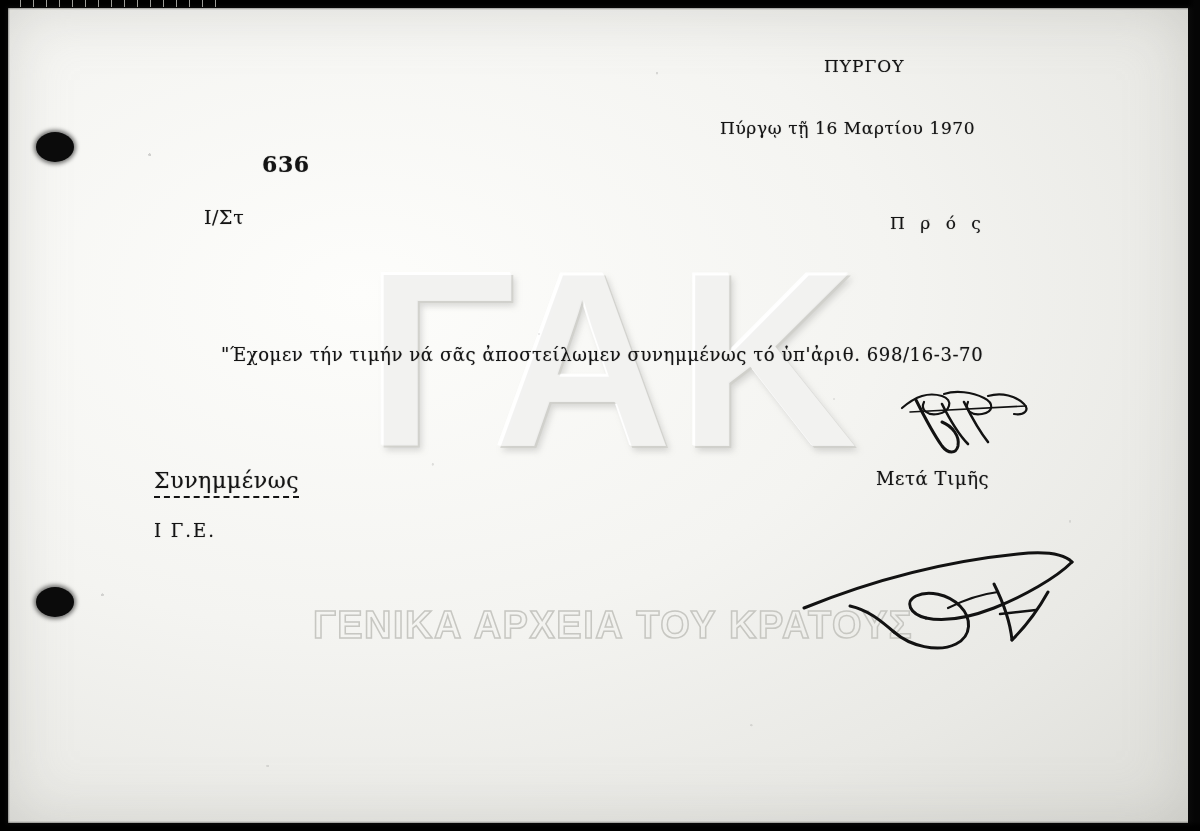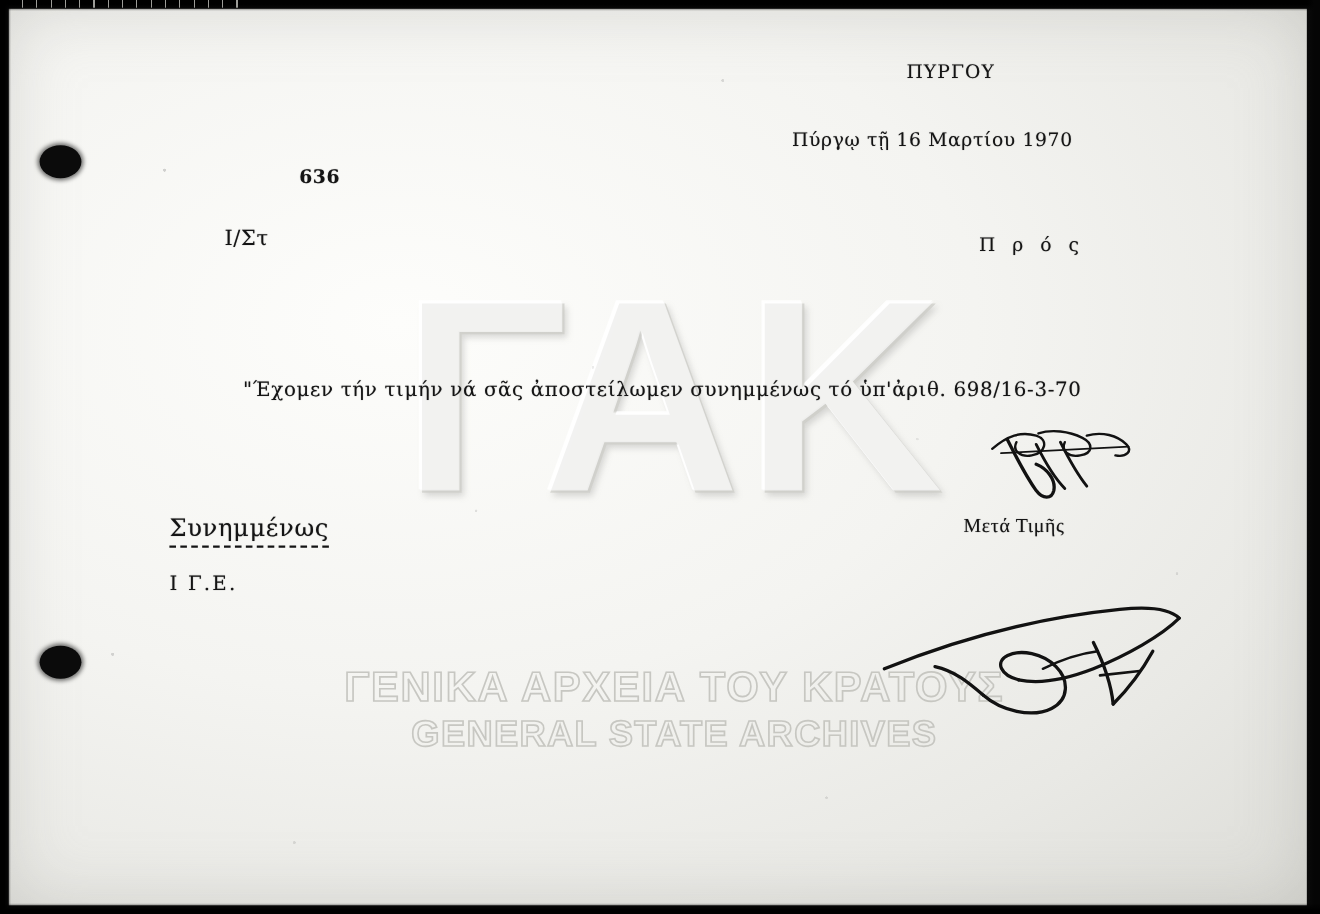--- a/index.html
+++ b/index.html
@@ -151,30 +151,30 @@
     font-family: "DejaVu Serif", "Liberation Serif", serif;
   }
   .underline-dash {
     border-bottom: 2px dashed #141414;
     padding-bottom: 3px;
   }
 
   
   .p-header      { left: 788px; top: 48px; letter-spacing: 1px; }
   .p-place-date  { left: 684px; top: 110px; }
-  .p-number      { left: 236px; top: 143px; font-size: 17px; font-weight: 700; }
+  .p-number      { left: 226px; top: 143px; font-size: 22px; font-weight: 700; }
   .p-ref         { left: 168px; top: 198px; font-size: 19px; }
   .p-pros        { left: 854px; top: 205px; letter-spacing: 5px; }
   .p-recipient   { left: 664px; top: 246px; }
   .p-patras      { left: 820px; top: 285px; letter-spacing: 7px; }
   .p-body1       { left: 185px; top: 336px; font-size: 18px; }
   .p-body2       { left: 118px; top: 388px; font-size: 18px; }
   .p-attach-lbl  { left: 118px; top: 460px; font-size: 22px; }
   .p-attach-val  { left: 118px; top: 512px; font-size: 18px; letter-spacing: 2px; }
-  .p-meta-timis  { left: 840px; top: 460px; font-size: 18px; font-family: Liberation Serif, serif; }
+  .p-meta-timis  { left: 840px; top: 460px; font-size: 18px; }
   .p-signer      { left: 812px; top: 676px; font-size: 18px; letter-spacing: 1.2px; }
 
   
   .sig-small {
     position: absolute;
     left: 890px;
     top: 378px;
     width: 140px;
     height: 70px;
   }
@@ -195,21 +195,20 @@
 </head>
 <body>
 
 <div id="page">
 
   <div class="paper">
 
     <div class="watermark">
       <div class="wm-logo">ΓΑΚ</div>
       <div class="wm-line1">ΓΕΝΙΚΑ ΑΡΧΕΙΑ ΤΟΥ ΚΡΑΤΟΥΣ</div>
-      <div class="wm-line2">GENERAL STATE ARCHIVES</div>
     </div>
 
     <div class="doc">
       <div class="t p-header serifish">ΠΥΡΓΟΥ</div>
       <div class="t p-place-date serifish">Πύργῳ τῇ 16 Μαρτίου 1970</div>
       <div class="t p-number serifish">636</div>
       <div class="t p-ref serifish">Ι/Στ</div>
       <div class="t p-pros serifish">Π ρ ό ς</div>
       <div class="t p-body1 serifish">"Έχομεν τήν τιμήν νά σᾶς ἀποστείλωμεν συνημμένως τό ὑπ'ἀριθ. 698/16-3-70</div>
       <div class="t p-attach-lbl serifish underline-dash">Συνημμένως</div>

